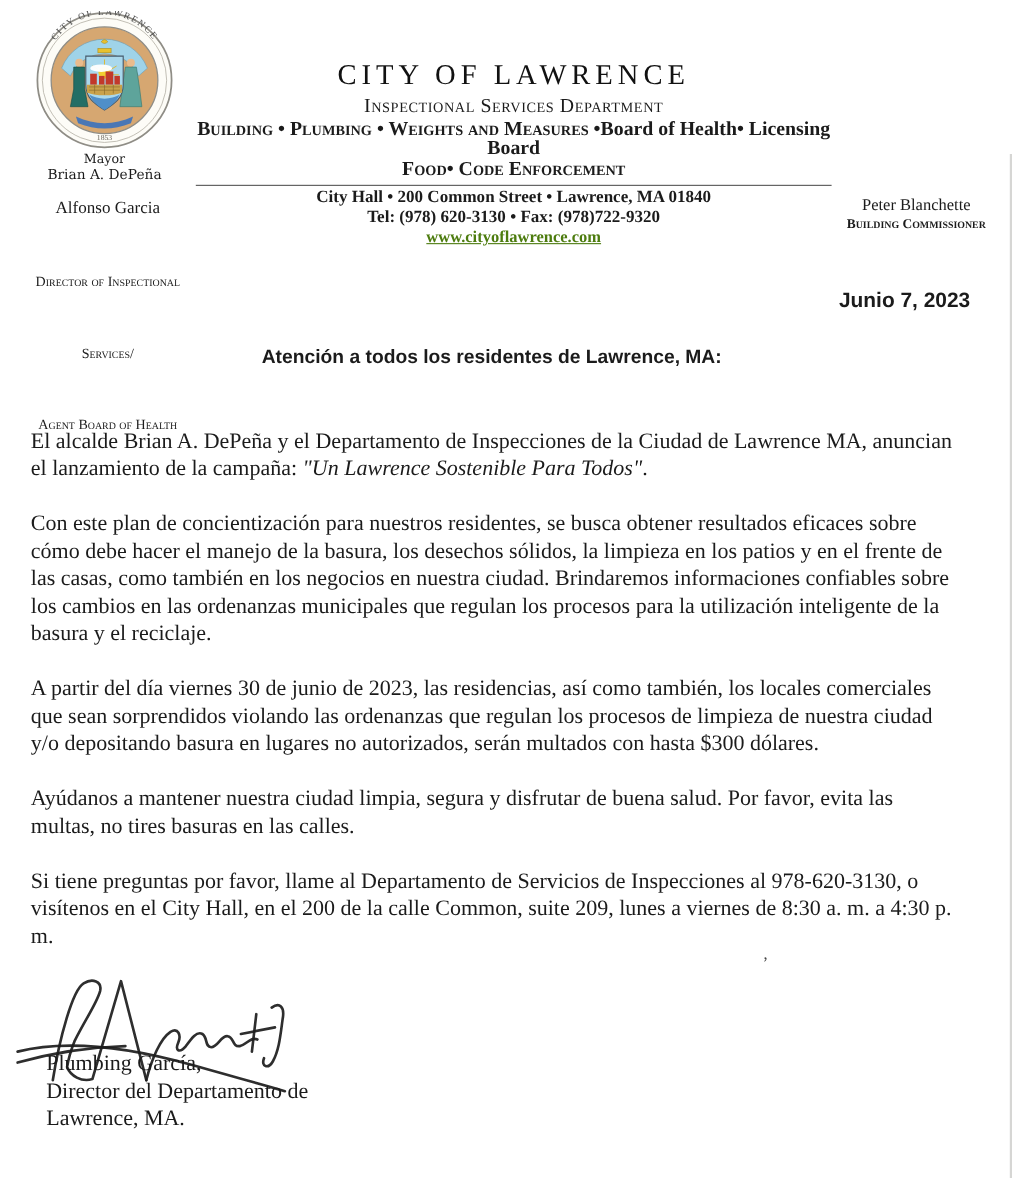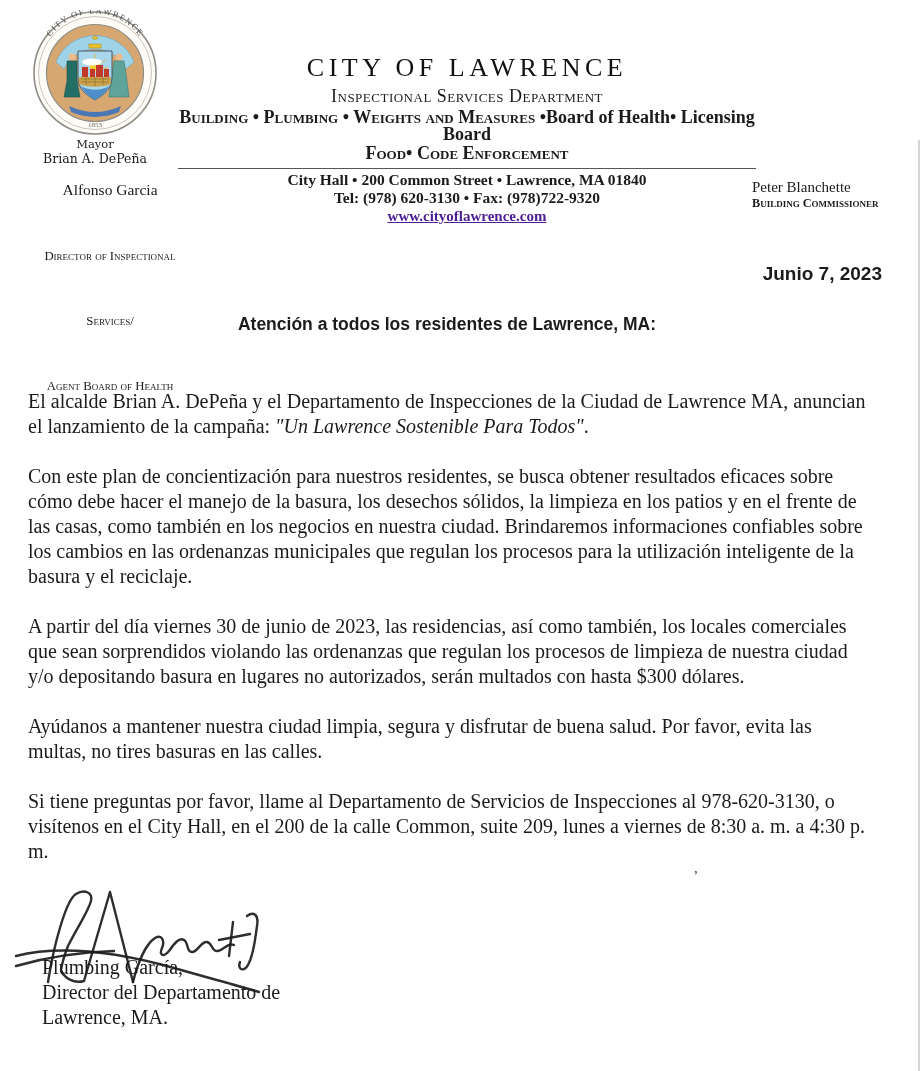--- a/index.html
+++ b/index.html
@@ -10,37 +10,37 @@
     overflow:hidden; margin:0 auto;
   }
   .abs { position:absolute; }
   .sc { font-variant:small-caps; }
 
   
   .mayor-block { left:10px; top:138px; width:170px; text-align:center;
     font-family:"DejaVu Serif",serif; font-weight:normal; }
   .mayor-label { font-size:11.5px; line-height:13px; }
   .mayor-name  { font-size:12.5px; line-height:15px; }
-  .director-block { left:20px; top:180px; width:180px; text-align:center; }
+  .director-block { left:8px; top:180px; width:180px; text-align:center; }
   .director-name { font-size:15.5px; line-height:20px; }
   .director-line { font-size:12.8px; line-height:17px; font-variant:small-caps;margin-top:48px; }
 
   
   .center-block { left:178px; top:52px; width:578px; text-align:center; }
   .city-title { font-size:26px; letter-spacing:4.5px; line-height:32px; color:#111; }
   .department { font-size:18px; line-height:22px; font-variant:small-caps; letter-spacing:0.5px; margin-top:1px; }
   .services { font-size:18px; font-weight:bold; line-height:17px; margin-top:2px; }
   .rule { border-top:1.6px solid #555; margin-top:6px; }
   .addr { font-size:15.5px; font-weight:bold; line-height:17.5px; }
   .addr-first { margin-top:2px; }
   .site-line { margin-top:1px; }
   a.site { font-size:15px; font-weight:bold; text-decoration:underline; }
 
   
-  .commissioner-block { left:752px; top:178px; width:162px; }
+  .commissioner-block { left:752px; top:178px; width:162px; text-align:center; }
   .commissioner-name { font-size:15px; line-height:18px; }
   .commissioner-title { font-size:12.2px; line-height:15px; font-variant:small-caps; font-weight:bold; }
 
   .date-line { right:40px; top:263px; font-family:"Liberation Sans",sans-serif;
     font-weight:bold; font-size:19px; }
 
   .subject { left:24px; top:314px; width:846px; text-align:center;
     font-family:"Liberation Sans",sans-serif; font-weight:bold; font-size:17.5px; }
 
   
@@ -136,21 +136,21 @@
 
   <div class="abs center-block">
     <div class="city-title">CITY OF LAWRENCE</div>
     <div class="department">Inspectional Services Department</div>
     <div class="services"><span class="sc">Building • Plumbing • Weights and Measures </span><span>•Board of Health• Licensing Board</span></div>
     <div class="services sc">Food• Code Enforcement</div>
     <div class="rule"></div>
     <div class="addr addr-first">City Hall • 200 Common Street • Lawrence, MA 01840</div>
     <div class="addr">Tel: (978) 620-3130 • Fax: (978)722-9320</div>
     <div class="site-line">
-      <a class="site" href="#" style="color: #4c1d95;">www.cityoflawrence.com</a>
+      <a class="site" href="#" style="color: #4d7c0f;">www.cityoflawrence.com</a>
     </div>
   </div>
 
   <div class="abs commissioner-block">
     <div class="commissioner-name">Peter Blanchette</div>
     <div class="commissioner-title">Building Commissioner</div>
   </div>
 
   <div class="abs date-line">Junio 7, 2023</div>
   <div class="abs subject">Atención a todos los residentes de Lawrence, MA:</div>

